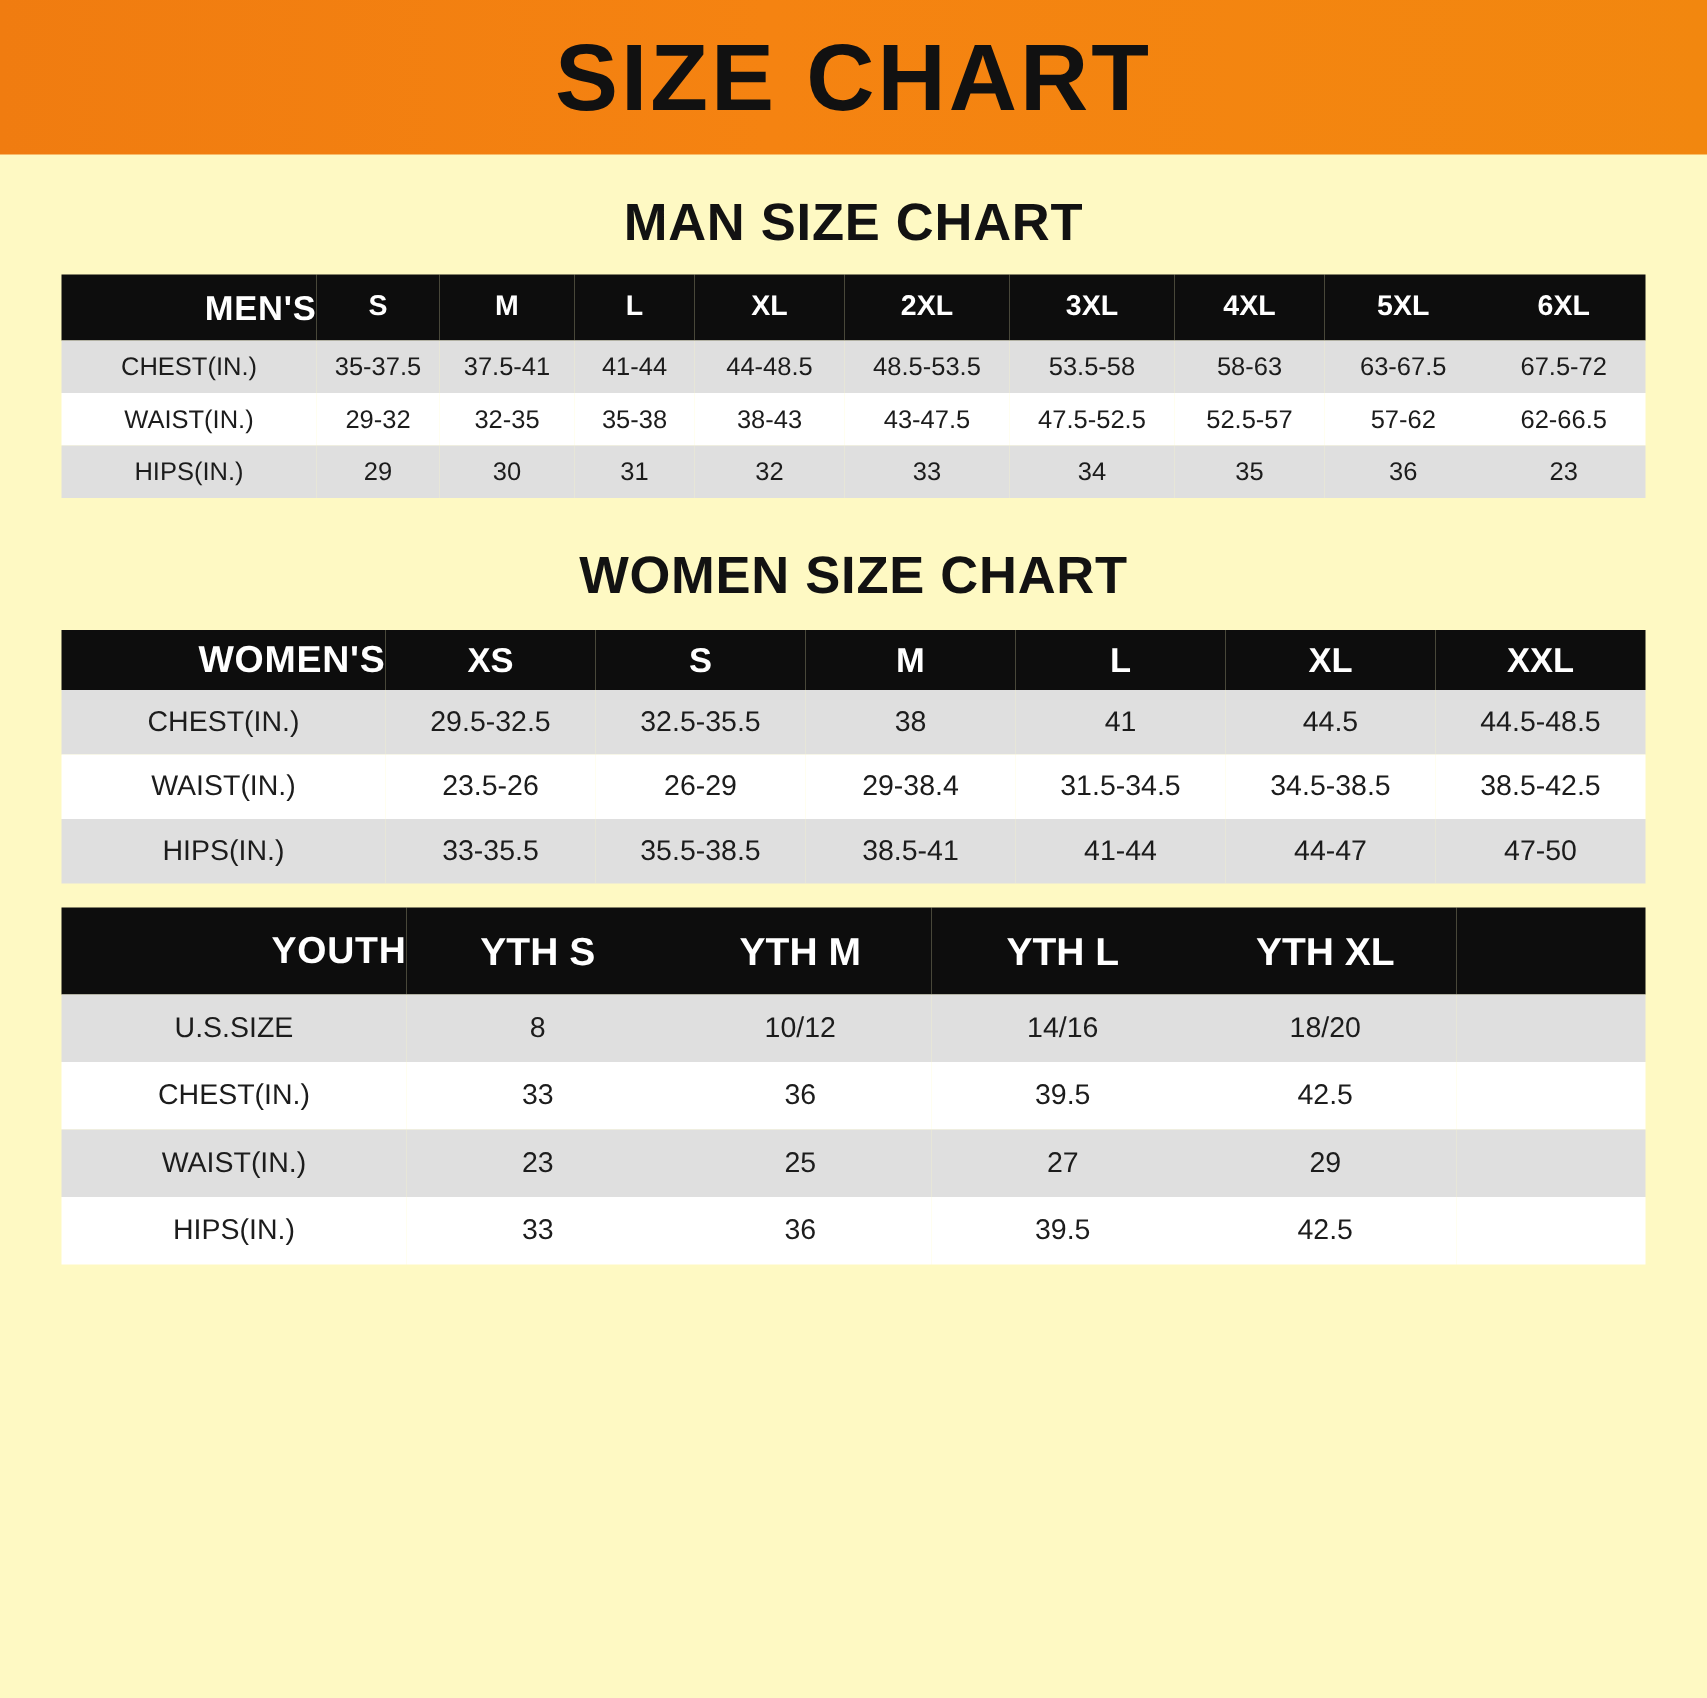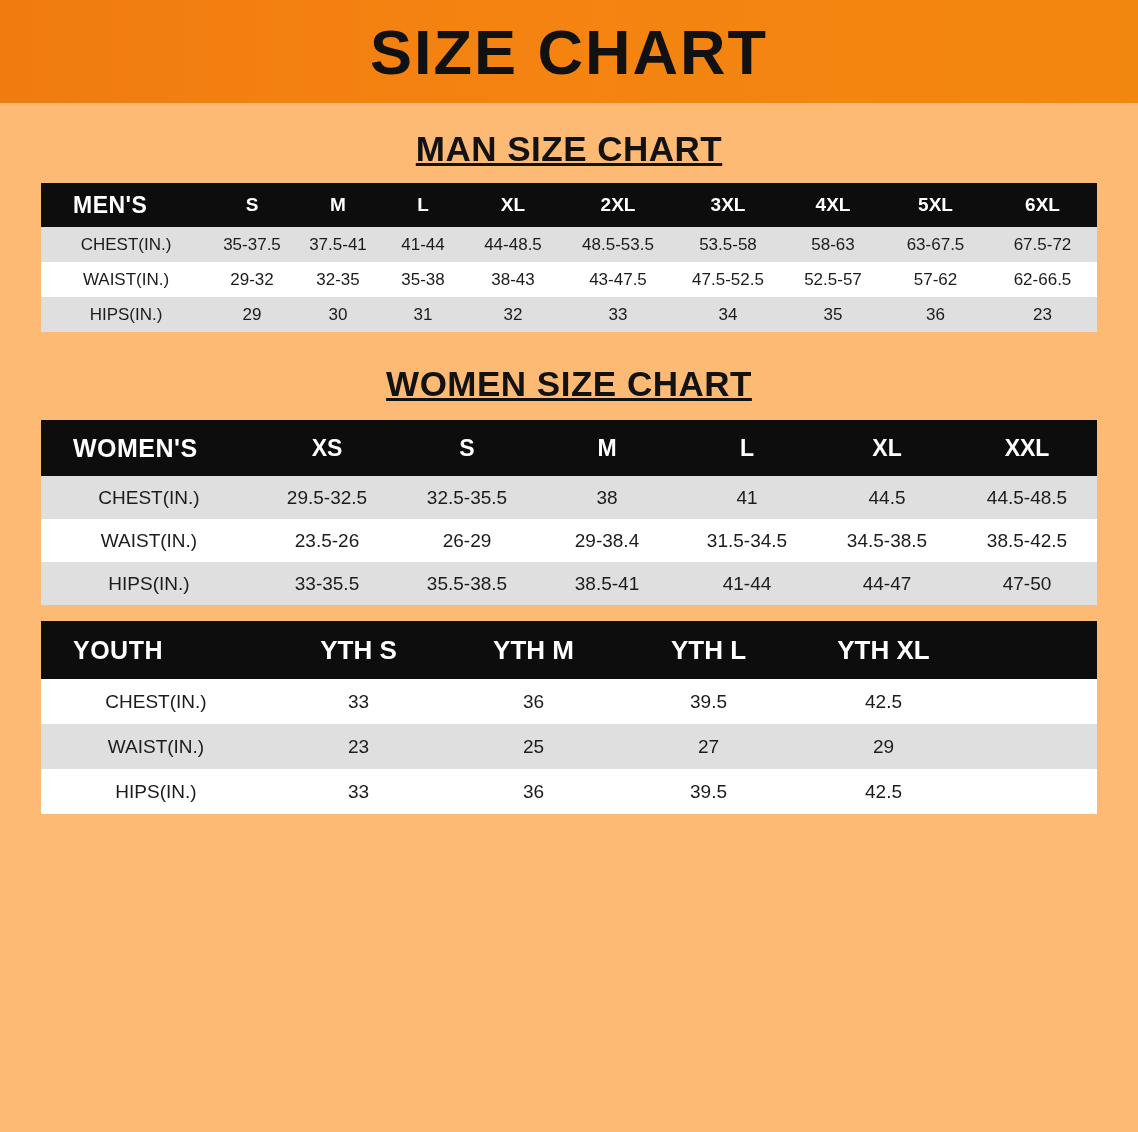--- a/index.html
+++ b/index.html
@@ -10,21 +10,21 @@
     width: 1138px;
     height: 1132px;
     background: #ffffff;
     font-family: "Liberation Sans", sans-serif;
     overflow: hidden;
   }
   .page {
     position: relative;
     width: 1138px;
     height: 1132px;
-    background: #fdba74;
+    background: #fef9c3;
   }
 
   
   .banner {
     width: 100%;
     height: 103px;
     background: linear-gradient(to right, #f07c10 0%, #f58311 45%, #f2870f 100%);
     display: flex;
     align-items: center;
     justify-content: center;
@@ -41,21 +41,20 @@
   }
 
   
   .section-title {
     text-align: center;
     font-family: "Liberation Sans", sans-serif;
     font-weight: bold;
     font-size: 35px;
     color: #121212;
     letter-spacing: 0.5px;
-    text-decoration: underline;
   }
   .title-man   { margin-top: 26px; }
   .title-women { margin-top: 32px; }
   .title-youth { margin-top: 38px; }
 
   
   .table-wrap {
     margin: 0 auto;
     box-sizing: border-box;
   }
@@ -65,22 +64,22 @@
     table-layout: fixed;
   }
   table.size thead th {
     background: #0d0d0d;
     color: #ffffff;
     font-weight: bold;
     text-align: center;
     padding: 0;
   }
   table.size thead th.label {
-    text-align: left;
-    padding-left: 32px;
+    text-align: right;
+    padding-left: 18px;
     font-size: 23px;
     letter-spacing: 0.5px;
     margin-left: 14px;
   }
   table.size tbody td {
     text-align: center;
     color: #1c1c1c;
     padding: 0;
   }
   table.size tbody td.label {
@@ -91,21 +90,21 @@
   tr.plain td { background: #ffffff; }
 
   
   #men-table .table-wrap { }
   #men-table table.size thead th { height: 44px; font-size: 19px; }
   #men-table table.size thead th.label { font-size: 23px; }
   #men-table table.size tbody td { height: 35px; font-size: 17px; }
   #men-table table.size tbody td.label { font-size: 17px; }
 
   
-  #women-table table.size thead th { height: 56px; font-size: 23px; }
+  #women-table table.size thead th { height: 40px; font-size: 23px; }
   #women-table table.size thead th.label { font-size: 25px; }
   #women-table table.size tbody td { height: 43px; font-size: 19px; }
 
   
   #youth-table table.size thead th { height: 58px; font-size: 26px; }
   #youth-table table.size thead th.label { font-size: 25px; }
   #youth-table table.size tbody td { height: 45px; font-size: 19px; }
 
   
   .note {
@@ -271,20 +270,28 @@
           <tr>
             <th class="label">YOUTH</th>
             <th>YTH S</th>
             <th>YTH M</th>
             <th>YTH L</th>
             <th>YTH XL</th>
             <th></th>
           </tr>
         </thead>
         <tbody>
+          <tr class="shade">
+            <td class="label">U.S.SIZE</td>
+            <td>8</td>
+            <td>10/12</td>
+            <td>14/16</td>
+            <td>18/20</td>
+            <td></td>
+          </tr>
           <tr class="plain">
             <td class="label">CHEST(IN.)</td>
             <td>33</td>
             <td>36</td>
             <td>39.5</td>
             <td>42.5</td>
             <td></td>
           </tr>
           <tr class="shade">
             <td class="label">WAIST(IN.)</td>

